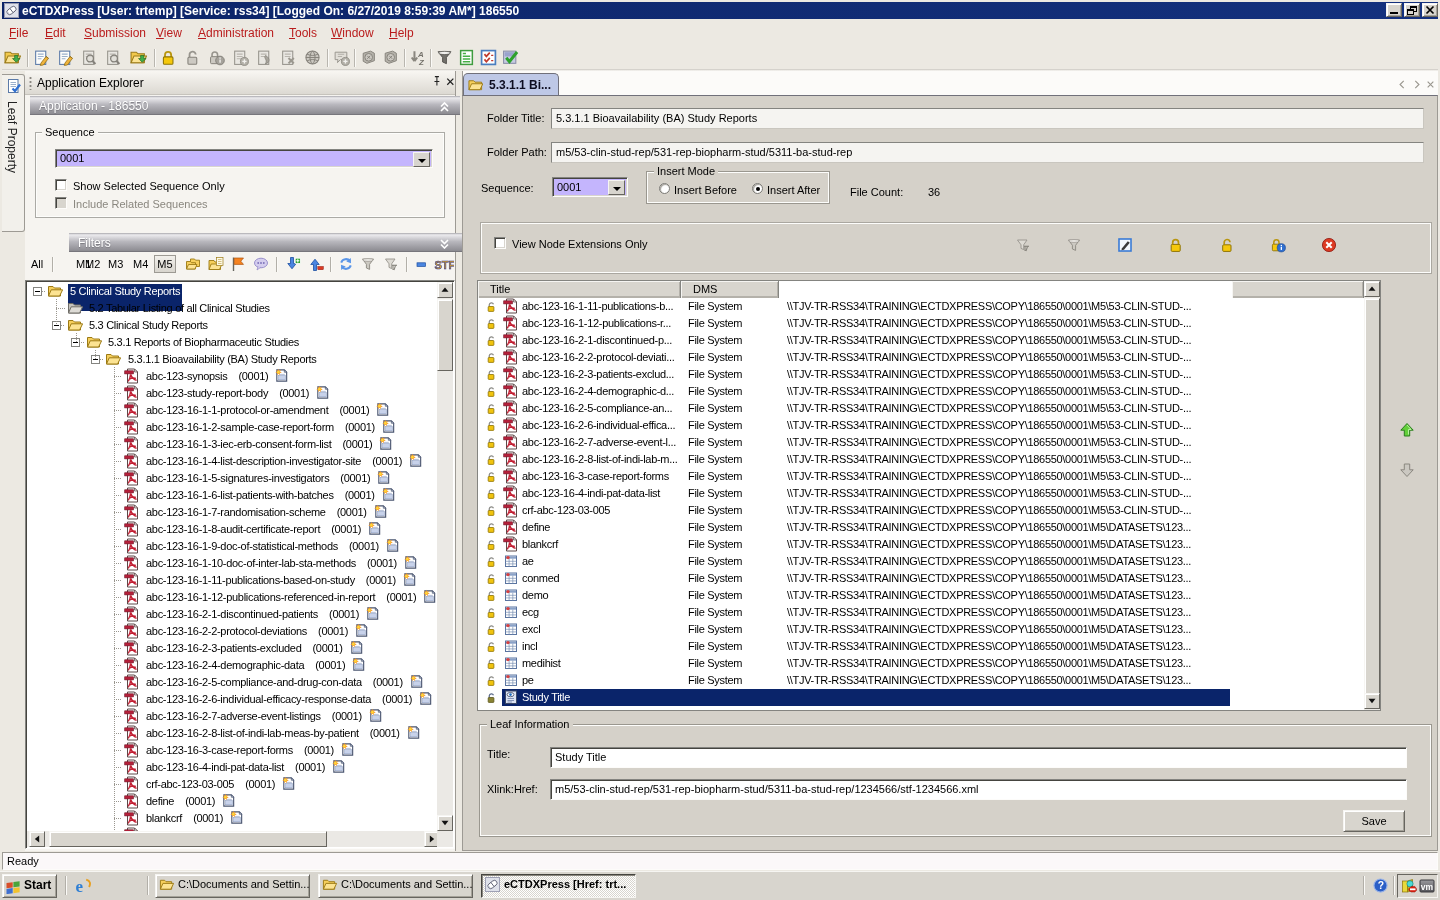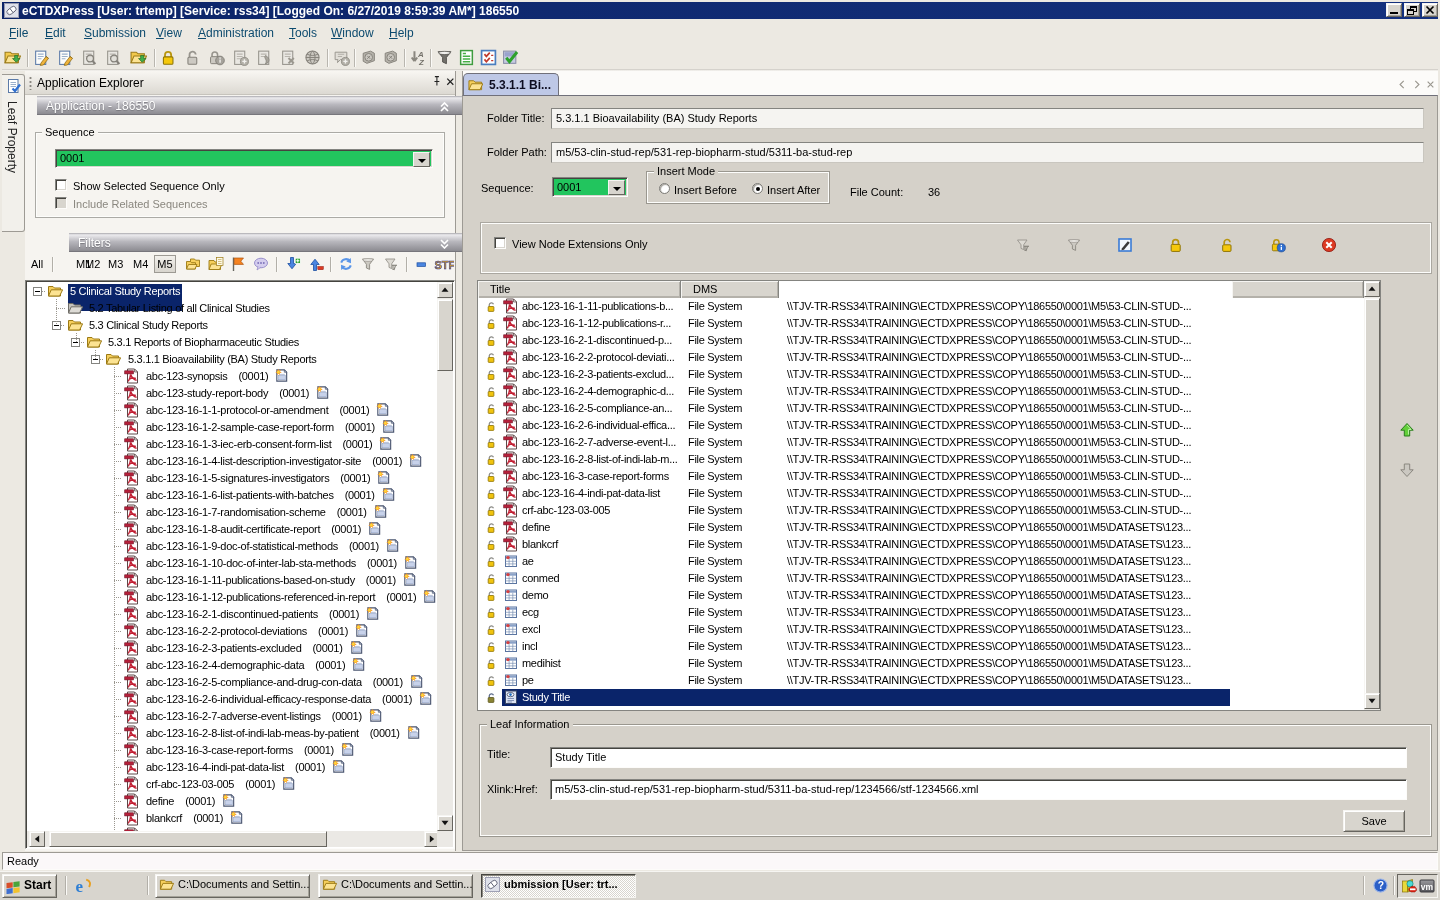--- a/index.html
+++ b/index.html
@@ -4,34 +4,34 @@
 html,body{width:1440px;height:900px;overflow:hidden;}
 body{font-family:"Liberation Sans",sans-serif;font-size:11px;background:#ece9e2;position:relative;color:#000;}
 .abs{position:absolute;}
 svg{display:block;}
 .ic17 svg{width:17px;height:17px;}
 .ic16 svg{width:16px;height:16px;}
 .ic15 svg{width:15px;height:15px;}
 .ic13 svg{width:13px;height:13px;}
 #titlebar{position:absolute;left:2px;top:2px;width:1436px;height:17px;background:linear-gradient(90deg,#0c2467,#14317e);color:#fff;font-weight:bold;font-size:12px;}
 .tbtn{position:absolute;width:16px;height:14px;background:#d8d5ce;border:1px solid;border-color:#f6f5f2 #67655f #67655f #f6f5f2;box-shadow:inset 1px 1px 0 #fff,inset -1px -1px 0 #a5a299;}
-.mitem{position:absolute;top:26px;font-size:12px;color:#0c4a6e;}
+.mitem{position:absolute;top:26px;font-size:12px;color:#b91c1c;}
 .mitem u{text-decoration:underline;}
 .tsep{position:absolute;top:49px;width:1px;height:18px;background:#b9b6af;box-shadow:1px 0 0 #fbfaf7;}
 .fsep{position:absolute;width:1px;background:#b2afa8;box-shadow:1px 0 0 #fbfaf7;}
 
 #vtab{position:absolute;left:2px;top:74px;width:23px;height:158px;background:#f2f0eb;border:1px solid #9d9a94;border-left:none;border-radius:0 3px 3px 0;}
 #vtab .vtxt{position:absolute;left:3px;top:26px;font-size:12px;color:#222;writing-mode:vertical-rl;white-space:nowrap;}
 
 #lpanel{position:absolute;left:25px;top:71px;width:431px;height:780px;background:#f6f4f0;border-right:1px solid #9d9a94;}
 #lphead{position:absolute;left:25px;top:71px;width:430px;height:24px;background:linear-gradient(#f8f6f2,#dcd9d2);border-bottom:1px solid #c6c3bc;}
 .gradbar{background:linear-gradient(#a8a7ac 0%,#ecebee 10%,#b8b7bd 45%,#87868c 100%);color:#fff;font-size:12px;box-shadow:inset 0 -1px 0 #77767c;}
 .gb-t{position:absolute;left:9px;top:3px;text-shadow:0 1px 1px #77767c;}
 
-.sunk{background:#22c55e;border:1px solid;border-color:#848480 #fdfcfa #fdfcfa #848480;box-shadow:inset 1px 1px 0 #45443f,inset -1px -1px 0 #d8d5ce;}
+.sunk{background:#c4b5fd;border:1px solid;border-color:#848480 #fdfcfa #fdfcfa #848480;box-shadow:inset 1px 1px 0 #45443f,inset -1px -1px 0 #d8d5ce;}
 .dbtn{position:absolute;right:2px;top:2px;width:17px;height:15px;background:#d8d5ce;border:1px solid;border-color:#f6f5f2 #67655f #67655f #f6f5f2;}
 .dbtn:after{content:"";position:absolute;left:4px;top:6px;border:4px solid transparent;border-top:4px solid #000;}
 .cb{position:absolute;width:12px;height:12px;background:#fff;border:1px solid;border-color:#848480 #fdfcfa #fdfcfa #848480;box-shadow:inset 1px 1px 0 #45443f,inset -1px -1px 0 #d8d5ce;}
 .cb.dis{background:#d8d5ce;}
 .grpbox{position:absolute;border:1px solid #abaaa5;box-shadow:inset 0 0 0 1px #fdfdfb;}
 .cap{position:absolute;top:-7px;padding:0 3px;font-size:11px;}
 
 .trow{position:absolute;height:17px;white-space:nowrap;font-size:11px;letter-spacing:-0.3px;}
 .lbl{display:inline-block;height:27px;line-height:15px;padding:0 2px;margin-top:1px;}
 .sel{background:#0a246a;color:#fff;}
@@ -268,21 +268,21 @@
 <div class="abs ic13 " style="left:430px;top:75px;width:13px;height:13px;">
     <svg viewBox="0 0 16 16">
       <path d="M6 2 L11 2 M8.5 2 L8.5 8 M5.5 8 L11.5 8 M8.5 8 L8.5 13" stroke="#222" stroke-width="1.3" fill="none"></path>
     </svg>
   </div>
 <div class="abs ic13 " style="left:444px;top:75px;width:13px;height:13px;">
     <svg viewBox="0 0 16 16">
       <path d="M4 4.5 L11.5 12 M11.5 4.5 L4 12" stroke="#222" stroke-width="1.5"></path>
     </svg>
   </div>
-<div class="abs gradbar" style="left:37px;top:96px;width:430px;height:19px;text-align:right;">
+<div class="abs gradbar" style="left:30px;top:96px;width:430px;height:19px;text-align:right;">
     <div class="gb-t">Application - 186550</div>
   </div>
 <div class="abs ic13 " style="left:438px;top:99px;width:13px;height:13px;">
     <svg viewBox="0 0 13 13">
       <path d="M3 7.5 L6.5 4 L10 7.5 M3 12 L6.5 8.5 L10 12" fill="none" stroke="#fff" stroke-width="1.6"></path>
     </svg>
   </div>
 <div class="grpbox" style="left:35px;top:132px;width:410px;height:86px;">
     <div class="cap" style="left:6px;background:#f6f4f0;">Sequence</div>
   </div>
@@ -1528,21 +1528,21 @@
 <div class="abs ic15 " style="left:485px;top:877px;width:15px;height:15px;">
     <svg viewBox="0 0 16 16">
       <rect x="0.5" y="0.5" width="15" height="15" fill="#dfe1ea" stroke="#9a9cb0" stroke-width="1"></rect>
       <g transform="rotate(-38 8 8)">
         <rect x="2.6" y="5.2" width="10.8" height="5.6" rx="2.8" fill="#fff" stroke="#585a6e" stroke-width="0.9"></rect>
         <path d="M8 5.2 L8 10.8" stroke="#585a6e" stroke-width="0.9"></path>
         <path d="M3.6 6.4 L3.6 9.6" stroke="#b8bac8" stroke-width="1"></path>
       </g>
     </svg>
   </div>
-<div class="abs" style="left:504px;top:878px;white-space:nowrap;font-weight:bold;">ubmission [User: trt...</div>
+<div class="abs" style="left:504px;top:878px;white-space:nowrap;font-weight:bold;">eCTDXPress [Href: trt...</div>
 <div class="fsep" style="left:1363px;top:876px;height:19px;"></div>
 <div class="abs ic15 " style="left:1373px;top:878px;width:15px;height:15px;">
     <svg viewBox="0 0 16 16">
       <circle cx="8" cy="8" r="7" fill="#2b5fc7" stroke="#9ab4e8" stroke-width="1.2"></circle>
       <text x="5" y="12.2" font-size="11" font-weight="bold" fill="#fff" font-family="sans-serif">?</text>
     </svg>
   </div>
 <div class="fsep" style="left:1393px;top:876px;height:19px;"></div>
 <div class="abs" style="left:1397px;top:874px;width:41px;height:24px;border:1px solid;border-color:#67655f #f6f5f2 #f6f5f2 #67655f;"></div>
 <div class="abs ic16 " style="left:1401px;top:878px;width:16px;height:16px;">

